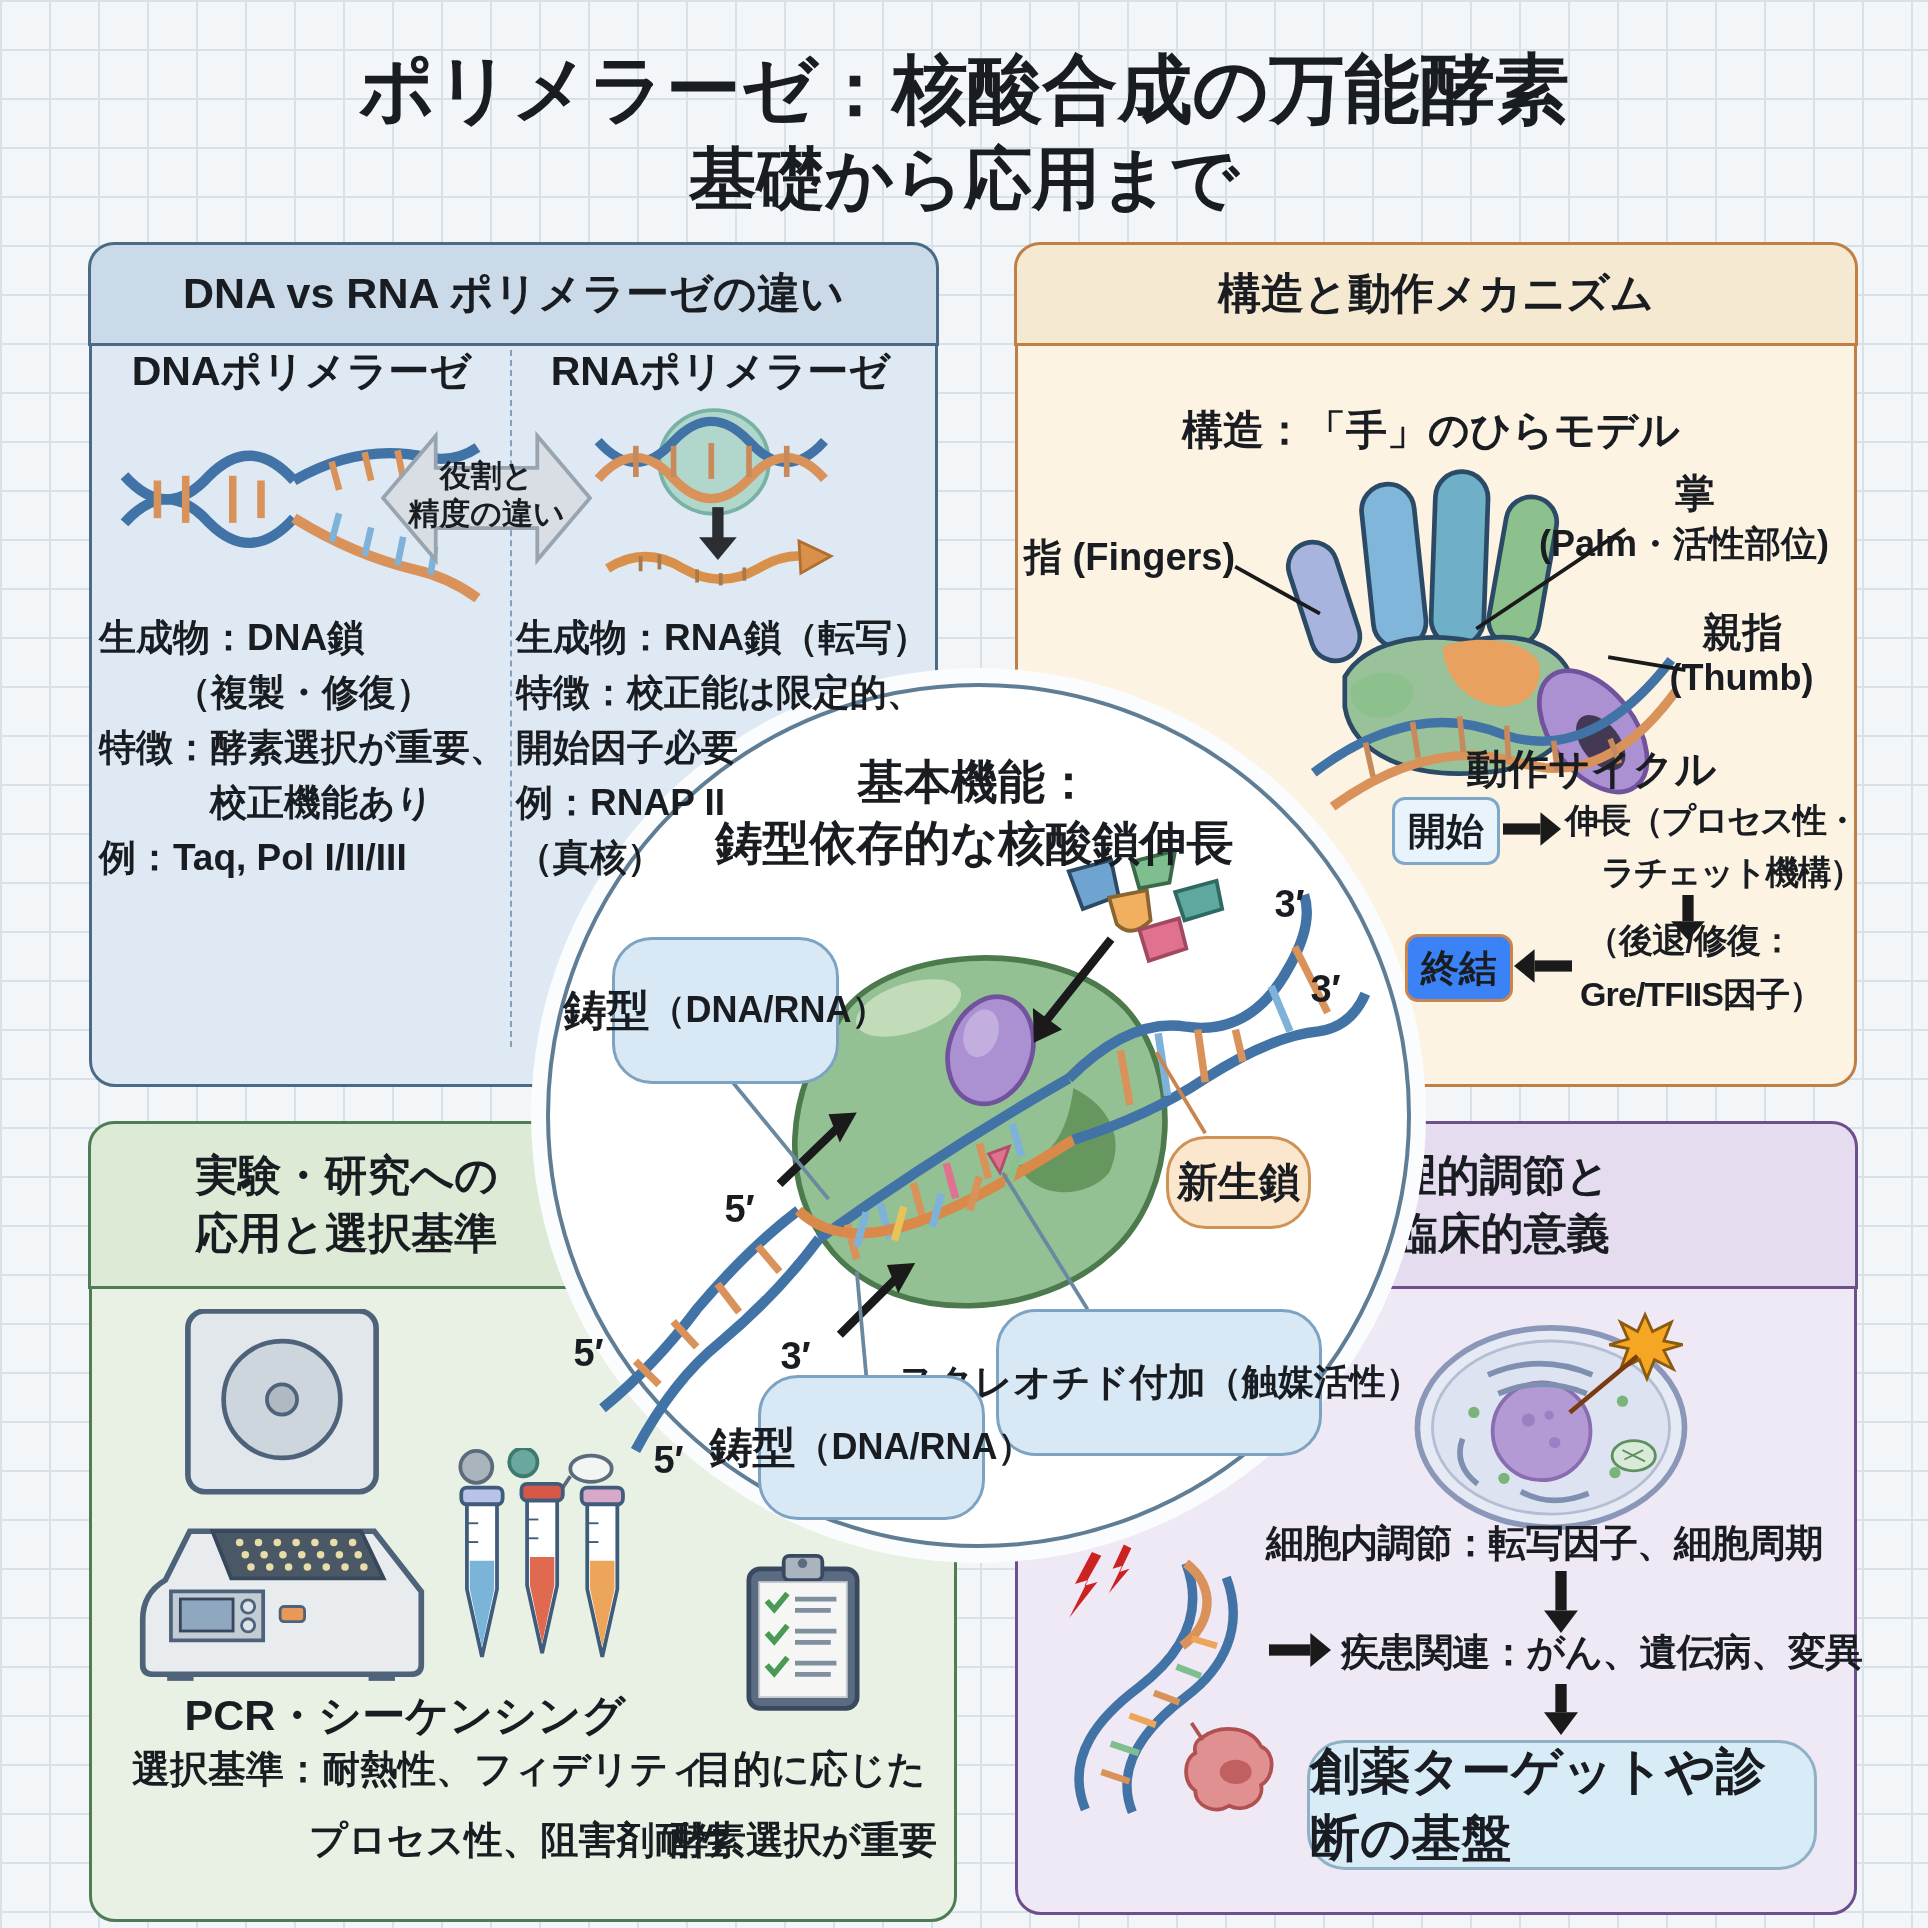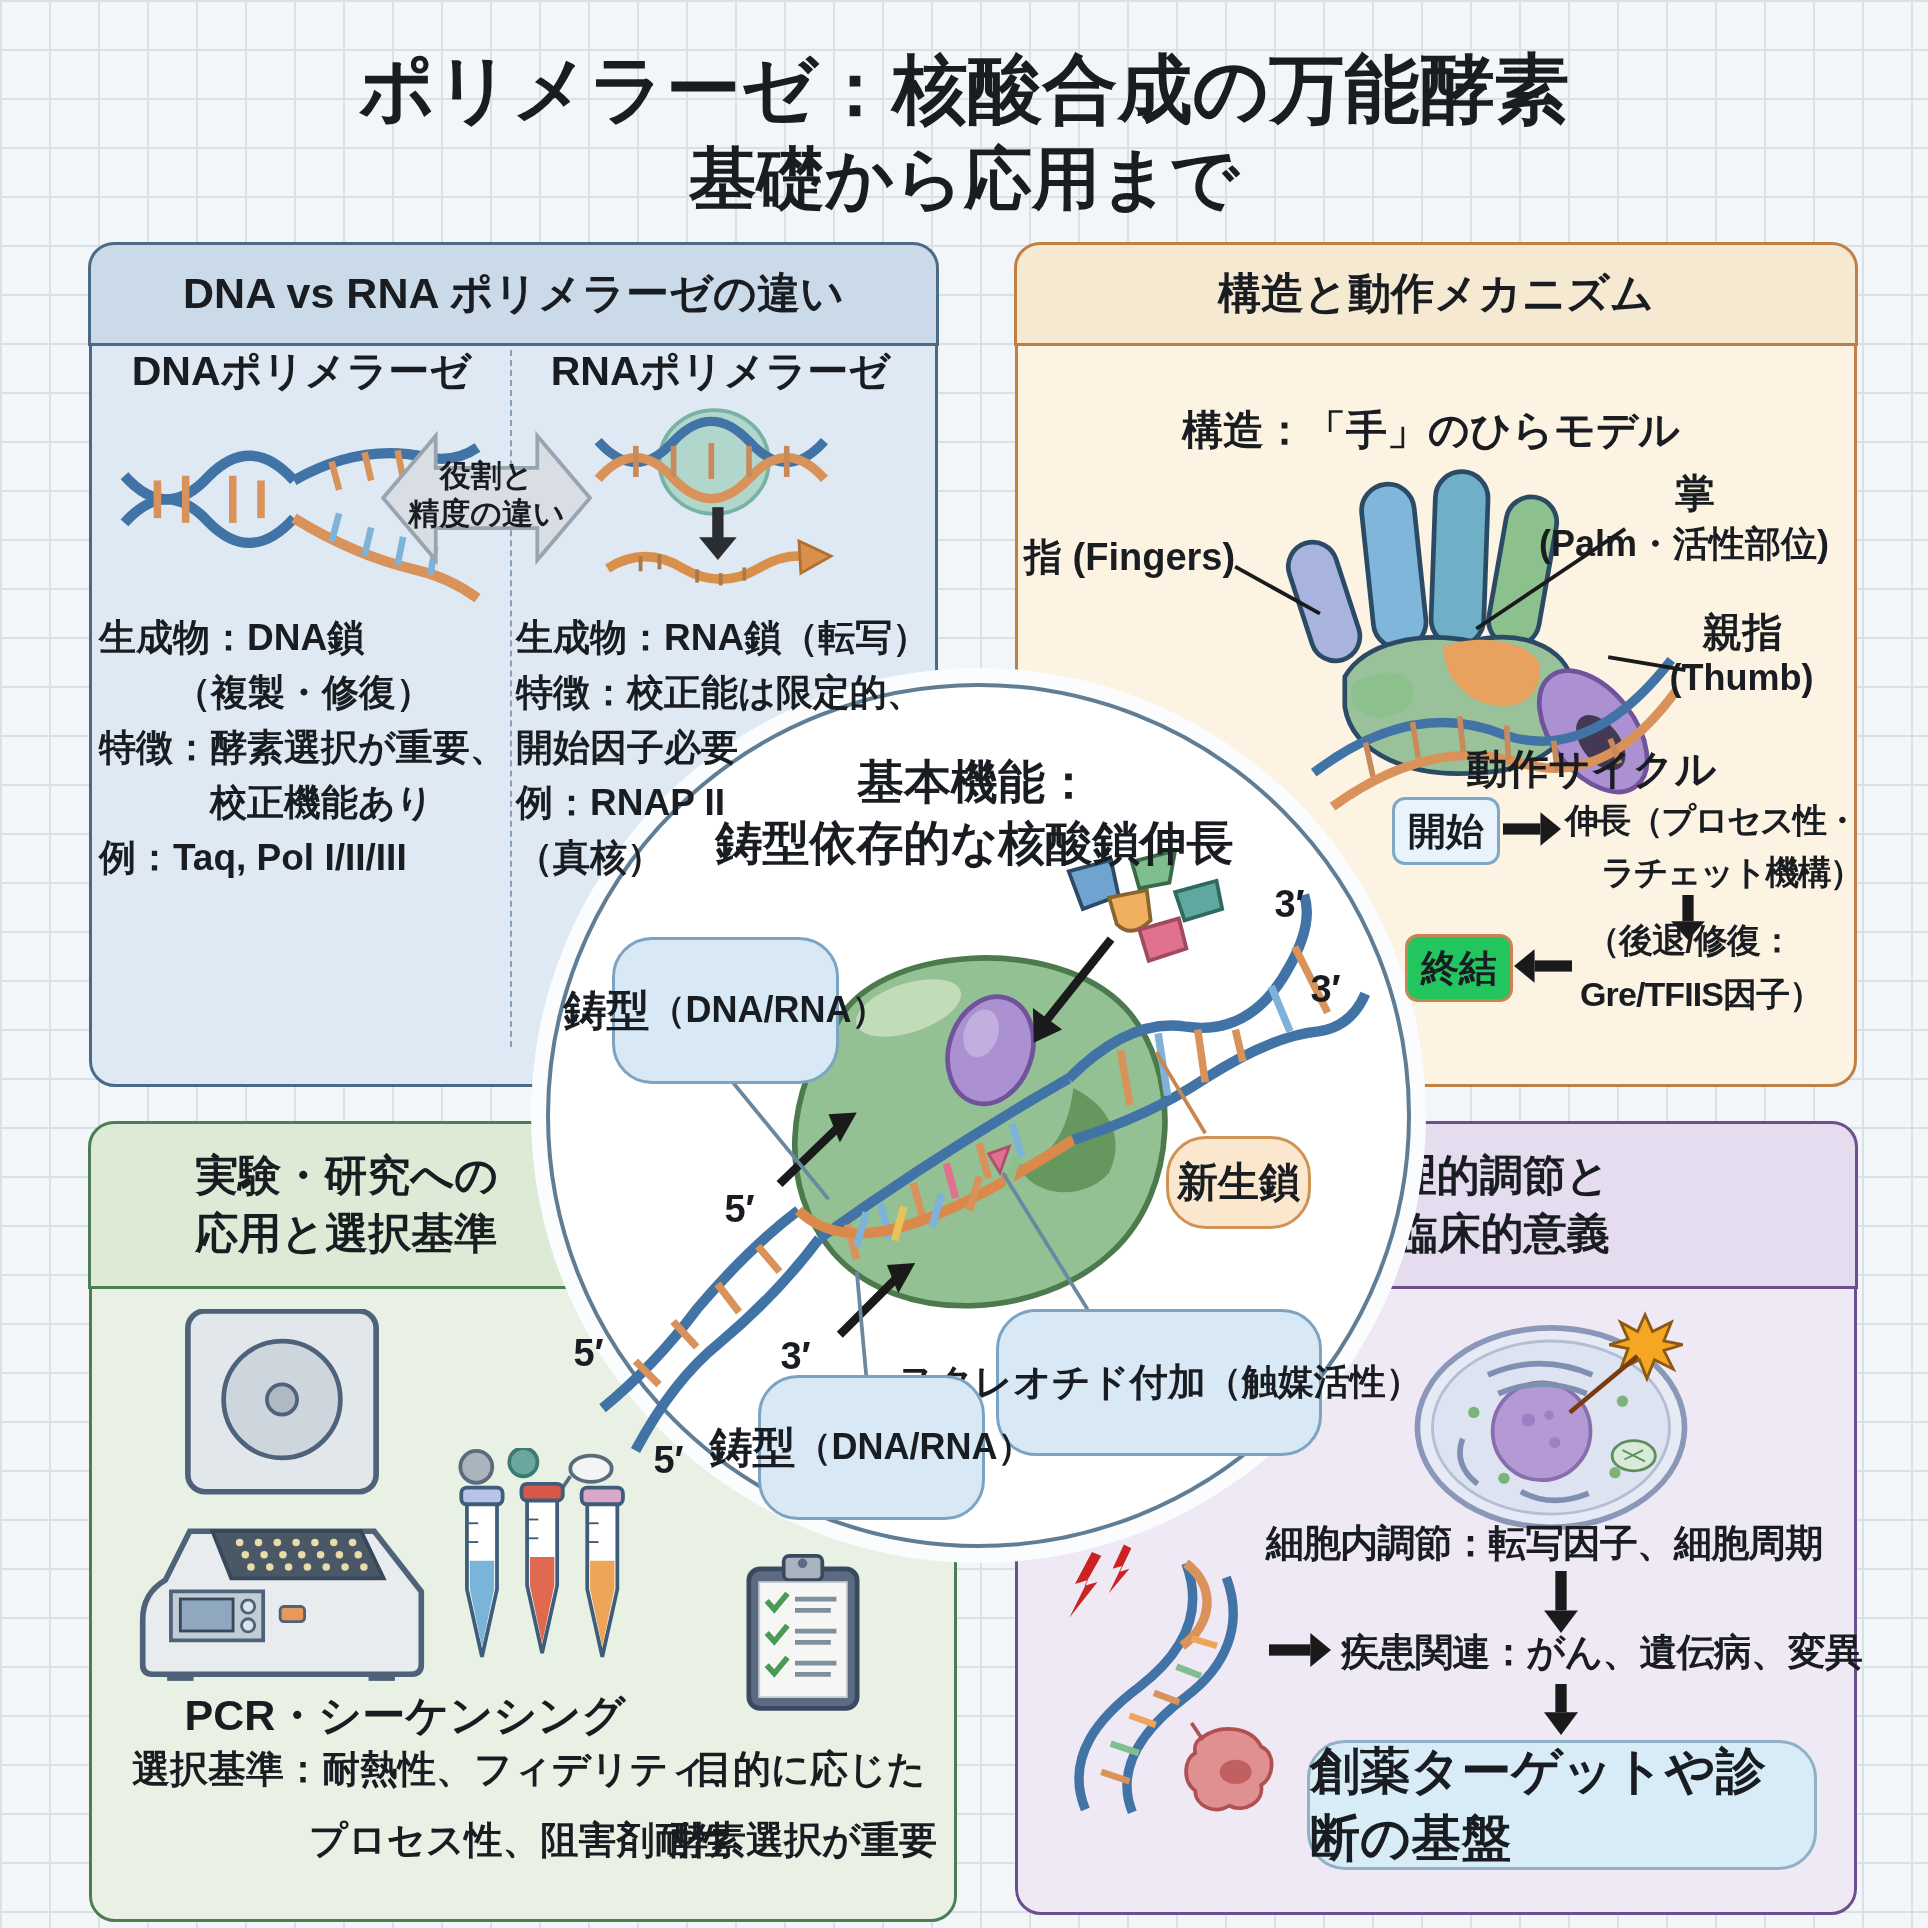--- a/index.html
+++ b/index.html
@@ -33,21 +33,21 @@
   .circle{position:absolute;left:546px;top:683px;width:857px;height:857px;border-radius:50%;
     background:#ffffff;border:4.7px solid #5f7d94;box-shadow:0 0 0 15px #fafcfd;z-index:2;}
   .z3{z-index:3;}
   .pill{position:absolute;z-index:4;border-radius:40px;display:flex;
     align-items:center;justify-content:center;line-height:1.12;}
   .pill-blue{background:#d9e8f5;border:3.8px solid #7da3c2;}
   .pill-orange{background:#fbe7cd;border:3.8px solid #cf9255;}
   .smallbox{position:absolute;z-index:3;display:flex;align-items:center;justify-content:center;
     border-radius:13px;font-size:38px;font-weight:700;}
   .box-start{background:#e9f3fb;border:3.8px solid #7fa8c8;}
-  .box-term{background:#22c55e;border:3.8px solid #c8854f;}
+  .box-term{background:#3b82f6;border:3.8px solid #c8854f;}
   .outcome{position:absolute;z-index:3;background:#d8ecf8;border:3.8px solid #8fb0c5;border-radius:38px;
     display:flex;align-items:center;justify-content:center;font-size:50px;font-weight:700;}
   .dash{position:absolute;z-index:2;border-left:2.8px dashed #85a0b8;}
   svg{display:block;}
   .endlab{font-size:38px;font-weight:700;width:75px;text-align:center;z-index:4;}
 </style>
 </head>
 <body>
 
 <div class="abs t ctr" style="left:0;top:40px;width:1928px;font-size:75px;">ポリメラーゼ：核酸合成の万能酵素</div>

